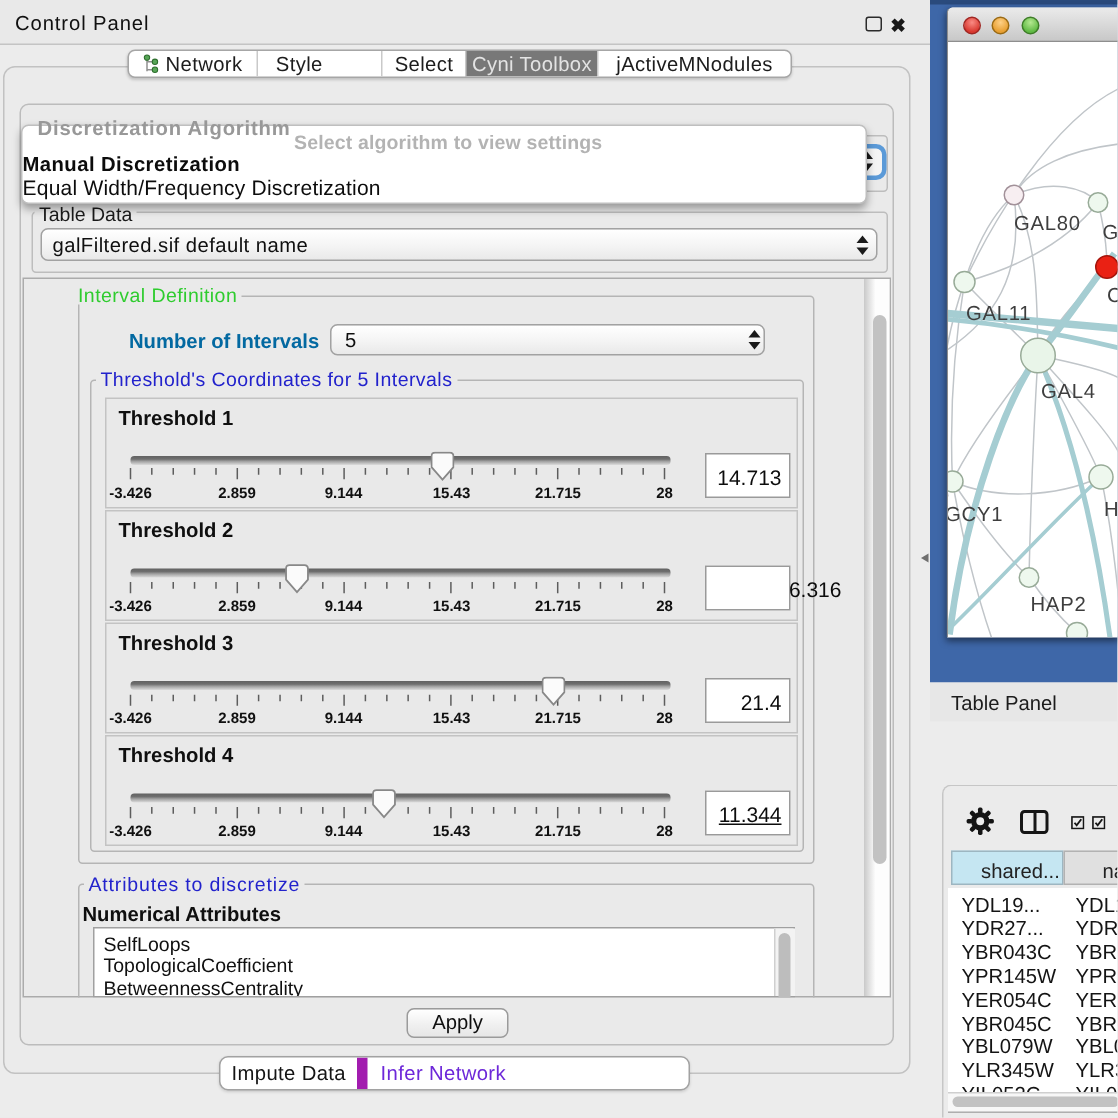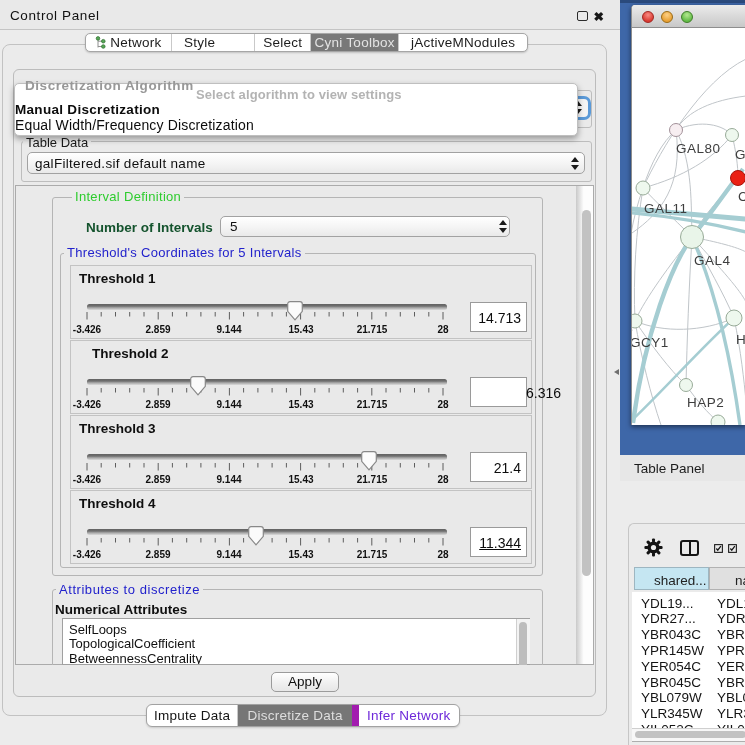--- a/index.html
+++ b/index.html
@@ -54,22 +54,22 @@
 <div class="grp" style="left:21px;top:141px;width:571px;height:41px;"></div>
 <div class="gtitle" style="left:23px;top:135.5px;color:#1a1a1a;background:#eaeaea;">Table Data</div>
 <div class="combo" style="left:27px;top:152px;width:558px;height:22px;"></div>
 <div class="lbl" style="left:35px;top:156px;font-size:13.5px;letter-spacing:0.3px;color:#0f0f0f;">galFiltered.sif default name</div>
 <div class="arr" style="left:571px;top:157px;border-left:4px solid transparent;border-right:4px solid transparent;border-bottom:5px solid #1a1a1a;"></div>
 <div class="arr" style="left:571px;top:165px;border-left:4px solid transparent;border-right:4px solid transparent;border-top:5px solid #1a1a1a;"></div>
 <div class="abs" style="left:15px;top:185px;width:579px;height:480px;background:#eaeaea;border:1px solid #ababab;box-sizing:border-box;"></div>
 <div class="abs" style="left:576px;top:186px;width:17px;height:478px;background:linear-gradient(90deg,#c9c9c9,#fdfdfd 45%,#fdfdfd);"></div>
 <div class="abs" style="left:582px;top:210px;width:9px;height:366px;background:#c2c2c2;border-radius:5px;"></div>
 <div class="grp" style="left:52px;top:197px;width:491px;height:379px;border-color:#b5b5b5;"></div>
-<div class="gtitle" style="left:72px;top:190px;color:#2ecc2e;letter-spacing:0.3px;">Interval Definition</div>
-<div class="lbl" style="left:86px;top:220px;font-size:13.5px;font-weight:bold;color:#14532d;">Number of Intervals</div>
+<div class="gtitle" style="left:49px;top:190px;color:#2ecc2e;letter-spacing:0.3px;">Interval Definition</div>
+<div class="lbl" style="left:86px;top:220px;font-size:13.5px;font-weight:bold;color:#0369a1;">Number of Intervals</div>
 <div class="combo" style="left:220px;top:216px;width:290px;height:21px;"></div>
 <div class="lbl" style="left:230px;top:219px;font-size:13.5px;color:#0f0f0f;">5</div>
 <div class="arr" style="left:499px;top:220px;border-left:4px solid transparent;border-right:4px solid transparent;border-bottom:5px solid #1a1a1a;"></div>
 <div class="arr" style="left:499px;top:228px;border-left:4px solid transparent;border-right:4px solid transparent;border-top:5px solid #1a1a1a;"></div>
 <div class="grp" style="left:60px;top:253px;width:476px;height:315px;border-color:#b5b5b5;"></div>
 <div class="gtitle" style="left:64px;top:246px;color:#2222cc;letter-spacing:0.3px;">Threshold's Coordinates for 5 Intervals</div>
 <div class="abs" style="left:70px;top:265px;width:462px;height:73.5px;background:#e9e9e9;border:1px solid #c3c3c3;box-sizing:border-box;"></div>
 <div class="lbl" style="left:79px;top:271px;font-size:13.5px;font-weight:bold;color:#0f0f0f;">Threshold 1</div>
 <div class="abs" style="left:87px;top:304px;width:360px;height:5.5px;border-radius:2.5px;background:linear-gradient(#626262 0%,#6f6f6f 35%,#a2a2a2 60%,#dcdcdc 100%);"></div>
 <svg class="abs" style="left:70px;top:312px;" width="462" height="9" viewBox="0 0 462 9">
@@ -81,21 +81,21 @@
 <div class="lbl" style="left:301px;top:324px;transform:translateX(-50%);font-size:10px;font-weight:bold;color:#101010;">15.43</div>
 <div class="lbl" style="left:372px;top:324px;transform:translateX(-50%);font-size:10px;font-weight:bold;color:#101010;">21.715</div>
 <div class="lbl" style="left:443px;top:324px;transform:translateX(-50%);font-size:10px;font-weight:bold;color:#101010;">28</div>
 <svg class="abs" style="left:286.5px;top:301px;" width="16" height="20" viewBox="0 0 16 20">
     <path d="M3.1 0.7 H12.9 Q15.3 0.7 15.3 3.1 V10.4 L8 18.8 L0.7 10.4 V3.1 Q0.7 0.7 3.1 0.7 Z" fill="#fbfbfb" stroke="#888888" stroke-width="1.2"></path>
     <path d="M1.6 9.9 H14.4" stroke="#e4e4e4" stroke-width="0.01" fill="none"></path>
   </svg>
 <div class="abs" style="left:470px;top:302px;width:57px;height:30px;background:#ffffff;border:1px solid #9a9a9a;box-sizing:border-box;"></div>
 <div class="lbl" style="left:470px;top:310px;width:51px;text-align:right;font-size:14px;color:#0c0c0c;">14.713</div>
 <div class="abs" style="left:70px;top:340px;width:462px;height:73.5px;background:#e9e9e9;border:1px solid #c3c3c3;box-sizing:border-box;"></div>
-<div class="lbl" style="left:79px;top:346px;font-size:13.5px;font-weight:bold;color:#0f0f0f;margin-left:13px;">Threshold 2</div>
+<div class="lbl" style="left:79px;top:346px;font-size:13.5px;font-weight:bold;color:#0f0f0f;">Threshold 2</div>
 <div class="abs" style="left:87px;top:379px;width:360px;height:5.5px;border-radius:2.5px;background:linear-gradient(#626262 0%,#6f6f6f 35%,#a2a2a2 60%,#dcdcdc 100%);"></div>
 <svg class="abs" style="left:70px;top:388px;" width="462" height="9" viewBox="0 0 462 9">
     <path d="M17.0 0 V7.5 M31.2 0 V4.5 M45.5 0 V4.5 M59.7 0 V4.5 M74.0 0 V4.5 M88.2 0 V7.5 M102.4 0 V4.5 M116.7 0 V4.5 M130.9 0 V4.5 M145.2 0 V4.5 M159.4 0 V7.5 M173.6 0 V4.5 M187.9 0 V4.5 M202.1 0 V4.5 M216.4 0 V4.5 M230.6 0 V7.5 M244.8 0 V4.5 M259.1 0 V4.5 M273.3 0 V4.5 M287.6 0 V4.5 M301.8 0 V7.5 M316.0 0 V4.5 M330.3 0 V4.5 M344.5 0 V4.5 M358.8 0 V4.5 M373.0 0 V7.5" stroke="#5d5d5d" stroke-width="1" fill="none"></path>
   </svg>
 <div class="lbl" style="left:87px;top:399px;transform:translateX(-50%);font-size:10px;font-weight:bold;color:#101010;">-3.426</div>
 <div class="lbl" style="left:158px;top:399px;transform:translateX(-50%);font-size:10px;font-weight:bold;color:#101010;">2.859</div>
 <div class="lbl" style="left:229px;top:399px;transform:translateX(-50%);font-size:10px;font-weight:bold;color:#101010;">9.144</div>
 <div class="lbl" style="left:301px;top:399px;transform:translateX(-50%);font-size:10px;font-weight:bold;color:#101010;">15.43</div>
 <div class="lbl" style="left:372px;top:399px;transform:translateX(-50%);font-size:10px;font-weight:bold;color:#101010;">21.715</div>
 <div class="lbl" style="left:443px;top:399px;transform:translateX(-50%);font-size:10px;font-weight:bold;color:#101010;">28</div>
@@ -147,21 +147,20 @@
 <div class="gtitle" style="left:56px;top:583px;color:#2222cc;letter-spacing:0.55px;">Attributes to discretize</div>
 <div class="lbl" style="left:55px;top:602px;font-size:13.5px;font-weight:bold;color:#0f0f0f;">Numerical Attributes</div>
 <div class="abs" style="left:62px;top:618px;width:468px;height:47px;background:#ffffff;border:1px solid #a0a0a0;box-sizing:border-box;overflow:hidden;">
 <div style="padding:3.5px 0 0 6px;font-size:13px;line-height:14.5px;color:#101010;">SelfLoops<br>TopologicalCoefficient<br>BetweennessCentrality</div>
 </div>
 <div class="abs" style="left:516px;top:619px;width:13px;height:45px;background:#f3f3f3;border-left:1px solid #cfcfcf;"></div>
 <div class="abs" style="left:519px;top:622px;width:8px;height:43px;background:#bdbdbd;border-radius:4px 4px 0 0;"></div>
 <div class="abs" style="left:271px;top:672px;width:68px;height:20px;background:linear-gradient(#ffffff,#efefef 60%,#e7e7e7);border:1px solid #9b9b9b;border-radius:5px;box-sizing:border-box;text-align:center;font-size:13.5px;color:#0f0f0f;line-height:18px;">Apply</div>
 <div class="abs" style="left:146px;top:704px;width:314px;height:23px;background:#ffffff;border:1px solid #a2a2a2;border-radius:6px;box-shadow:0 1px 2px rgba(0,0,0,0.15);box-sizing:border-box;overflow:hidden;display:flex;">
 <div style="box-sizing:border-box;height:100%;width:91px;display:flex;align-items:center;justify-content:center;font-size:13.5px;letter-spacing:0.25px;white-space:nowrap;overflow:hidden;color:#141414;">Impute Data</div>
-<div style="box-sizing:border-box;height:100%;width:115px;display:flex;align-items:center;justify-content:center;font-size:13.5px;letter-spacing:0.25px;white-space:nowrap;overflow:hidden;border-left:1px solid #c9c9c9;background:#767676;color:#dedede;">Discretize Data</div>
 <div style="box-sizing:border-box;height:100%;width:108px;display:flex;align-items:center;justify-content:center;font-size:13.5px;letter-spacing:0.25px;white-space:nowrap;overflow:hidden;border-left:7px solid #a21caf;color:#6d28d9;">Infer Network</div>
 </div>
 <div class="arr" style="left:614px;top:369px;border-top:3px solid transparent;border-bottom:3px solid transparent;border-right:5px solid #6f6f6f;"></div>
 <div class="abs" style="left:620px;top:0;width:125px;height:455px;background:#3e67a8;"></div>
 <div class="abs" style="left:620px;top:0;width:125px;height:3px;background:#2a4a7c;"></div>
 <div class="abs" style="left:631px;top:5px;width:114px;height:420px;background:#ffffff;border-radius:4px 0 0 0;border-left:1px solid #8d8d8d;box-shadow:0 2px 5px rgba(0,0,0,0.5);overflow:hidden;">
 <div style="position:absolute;left:0;top:0;width:100%;height:22px;background:linear-gradient(#ebebeb,#c8c8c8);border-bottom:1px solid #8e8e8e;"></div>
 <div style="position:absolute;left:10px;top:6px;width:12px;height:12px;border-radius:50%;background:radial-gradient(circle at 50% 30%,#f98b84,#d93a31 70%);border:0.5px solid #a02622;box-sizing:border-box;"></div>
 <div style="position:absolute;left:29px;top:6px;width:12px;height:12px;border-radius:50%;background:radial-gradient(circle at 50% 30%,#fdd086,#e8a033 70%);border:0.5px solid #9a6a14;box-sizing:border-box;"></div>
 <div style="position:absolute;left:49px;top:6px;width:12px;height:12px;border-radius:50%;background:radial-gradient(circle at 50% 30%,#b4e890,#62bb46 70%);border:0.5px solid #3e7d28;box-sizing:border-box;"></div>

